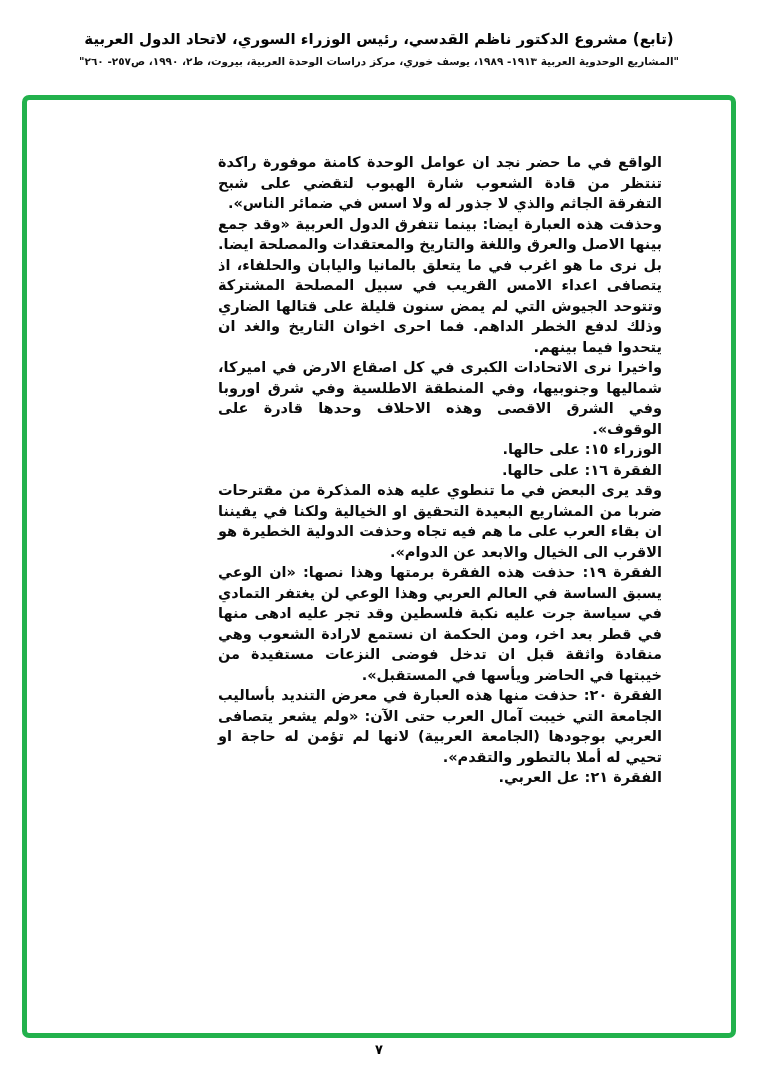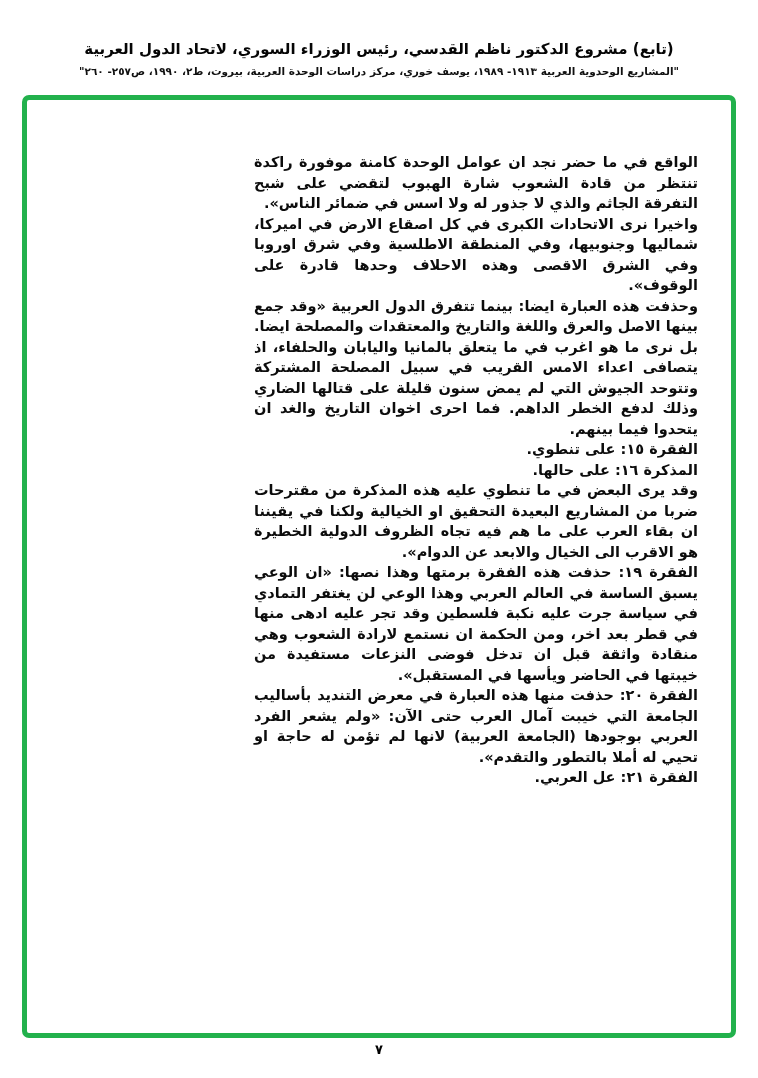--- a/index.html
+++ b/index.html
@@ -17,21 +17,21 @@
   }
   .header {
     position: absolute;
     top: 0;
     left: 0;
     width: 758px;
     text-align: center;
     direction: rtl;
   }
   .header-title {
-    padding-top: 40px;
+    padding-top: 30px;
     font-size: 15px;
     font-weight: bold;
     letter-spacing: 0;
     color: #050505;
   }
   .header-source {
     margin-top: 7px;
     font-size: 10.5px;
     font-weight: bold;
     color: #101010;
@@ -51,21 +51,20 @@
     position: absolute;
     top: 152px;
     left: 218px;
     width: 444px;
     direction: rtl;
     text-align: justify;
     font-size: 14.5px;
     line-height: 20.5px;
     font-weight: bold;
     color: #0c0c0c;
-    margin-left: 36px;
   }
   .doc-body p {
     margin: 0;
     padding: 0;
   }
   .page-num {
     position: absolute;
     top: 1042px;
     left: 0;
     width: 758px;
@@ -80,23 +79,23 @@
 
 <div class="header">
   <div class="header-title">(تابع) مشروع الدكتور ناظم القدسي، رئيس الوزراء السوري، لاتحاد الدول العربية</div>
   <div class="header-source">"المشاريع الوحدوية العربية ١٩١٣- ١٩٨٩، يوسف خوري، مركز دراسات الوحدة العربية، بيروت، ط٢، ١٩٩٠، ص٢٥٧- ٢٦٠"</div>
 </div>
 
 <div class="frame"></div>
 
 <div class="doc-body" dir="rtl">
     <p>الواقع في ما حضر نجد ان عوامل الوحدة كامنة موفورة راكدة تنتظر من قادة الشعوب شارة الهبوب لتقضي على شبح التفرقة الجاثم والذي لا جذور له ولا اسس في ضمائر الناس».</p>
+    <p>وحذفت هذه العبارة ايضا: بينما تتفرق الدول العربية «وقد جمع بينها الاصل والعرق واللغة والتاريخ والمعتقدات والمصلحة ايضا. بل نرى ما هو اغرب في ما يتعلق بالمانيا واليابان والحلفاء، اذ يتصافى اعداء الامس القريب في سبيل المصلحة المشتركة وتتوحد الجيوش التي لم يمض سنون قليلة على قتالها الضاري وذلك لدفع الخطر الداهم. فما احرى اخوان التاريخ والغد ان يتحدوا فيما بينهم.</p>
     <p>واخيرا نرى الاتحادات الكبرى في كل اصقاع الارض في اميركا، شماليها وجنوبيها، وفي المنطقة الاطلسية وفي شرق اوروبا وفي الشرق الاقصى وهذه الاحلاف وحدها قادرة على الوقوف».</p>
-    <p>وحذفت هذه العبارة ايضا: بينما تتفرق الدول العربية «وقد جمع بينها الاصل والعرق واللغة والتاريخ والمعتقدات والمصلحة ايضا. بل نرى ما هو اغرب في ما يتعلق بالمانيا واليابان والحلفاء، اذ يتصافى اعداء الامس القريب في سبيل المصلحة المشتركة وتتوحد الجيوش التي لم يمض سنون قليلة على قتالها الضاري وذلك لدفع الخطر الداهم. فما احرى اخوان التاريخ والغد ان يتحدوا فيما بينهم.</p>
-    <p>الفقرة ١٥: على تنطوي.</p>
-    <p>المذكرة ١٦: على حالها.</p>
-    <p>وقد يرى البعض في ما تنطوي عليه هذه المذكرة من مقترحات ضربا من المشاريع البعيدة التحقيق او الخيالية ولكنا في يقيننا ان بقاء العرب على ما هم فيه تجاه الظروف الدولية الخطيرة هو الاقرب الى الخيال والابعد عن الدوام».</p>
+    <p>الوزراء ١٥: على حالها.</p>
+    <p>الفقرة ١٦: على حالها.</p>
+    <p>وقد يرى البعض في ما تنطوي عليه هذه المذكرة من مقترحات ضربا من المشاريع البعيدة التحقيق او الخيالية ولكنا في يقيننا ان بقاء العرب على ما هم فيه تجاه وحذفت الدولية الخطيرة هو الاقرب الى الخيال والابعد عن الدوام».</p>
     <p>الفقرة ١٩: حذفت هذه الفقرة برمتها وهذا نصها: «ان الوعي يسبق الساسة في العالم العربي وهذا الوعي لن يغتفر التمادي في سياسة جرت عليه نكبة فلسطين وقد تجر عليه ادهى منها في قطر بعد اخر، ومن الحكمة ان نستمع لارادة الشعوب وهي منقادة واثقة قبل ان تدخل فوضى النزعات مستفيدة من خيبتها في الحاضر ويأسها في المستقبل».</p>
-    <p>الفقرة ٢٠: حذفت منها هذه العبارة في معرض التنديد بأساليب الجامعة التي خيبت آمال العرب حتى الآن: «ولم يشعر الفرد العربي بوجودها (الجامعة العربية) لانها لم تؤمن له حاجة او تحيي له أملا بالتطور والتقدم».</p>
+    <p>الفقرة ٢٠: حذفت منها هذه العبارة في معرض التنديد بأساليب الجامعة التي خيبت آمال العرب حتى الآن: «ولم يشعر يتصافى العربي بوجودها (الجامعة العربية) لانها لم تؤمن له حاجة او تحيي له أملا بالتطور والتقدم».</p>
     <p>الفقرة ٢١: عل العربي.</p>
   </div>
 
 <div class="page-num">٧</div>
 
 </body></html>

